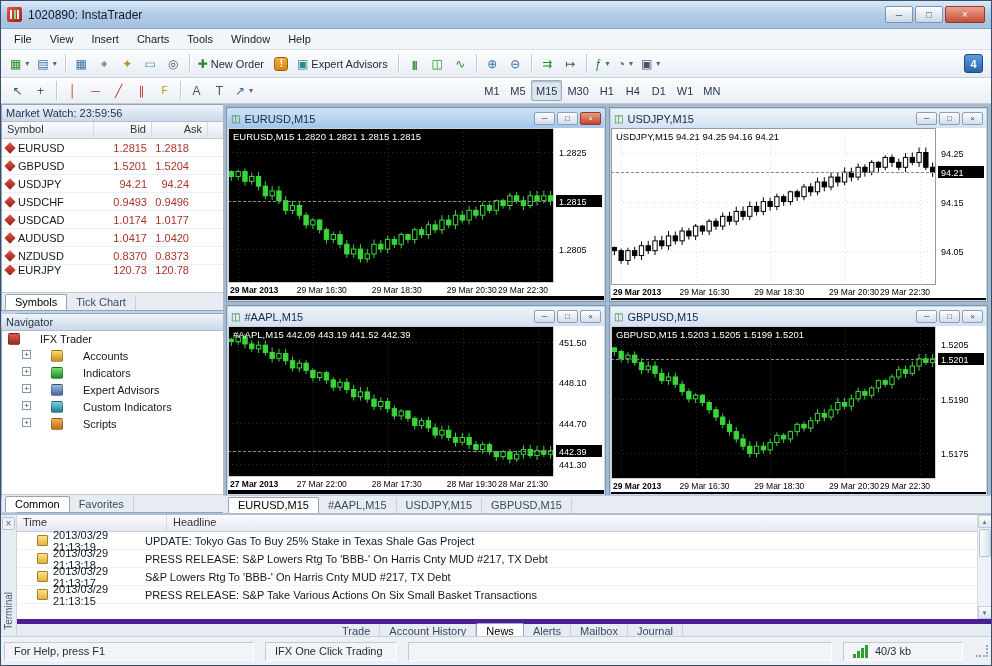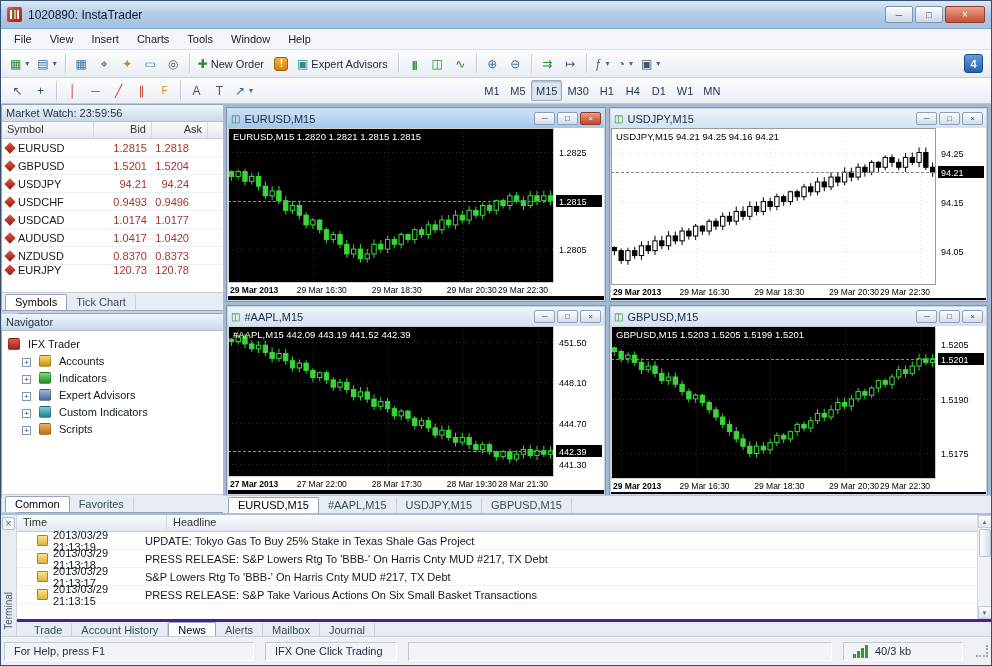--- a/index.html
+++ b/index.html
@@ -81,21 +81,21 @@
     background:linear-gradient(#fbfcfd,#dfe5ec); border:1px solid #c3cbd6; }
   .sarrow.bottom { margin-top:auto; }
   .sthumb { width:12px; height:28px; margin-top:1px; background:linear-gradient(90deg,#fdfdfe,#d8dfe8);
     border:1px solid #b7c1cf; border-radius:2px; }
   .panel-tabs { height:18px; flex:0 0 auto; background:#e7ecf3; border-top:1px solid #c6cdd7;
     display:flex; align-items:flex-end; padding-left:3px; }
   .ptab { padding:1px 9px 2px; color:#3a4a5e; border-right:1px solid #c9d0da; }
   .ptab.active { background:#fff; border:1px solid #93a5bb; border-bottom:none; border-radius:2px 2px 0 0; color:#000; }
   
   .nav-tree { flex:1; overflow:hidden; padding-top:2px; }
-  .tree-row { height:17px; display:flex; align-items:flex-end; gap:8px; padding-left:6px; color:#101820; }
+  .tree-row { height:17px; display:flex; align-items:flex-start; gap:20px; padding-left:6px; color:#101820; }
   .tree-row.child { padding-left:20px; }
   .expand { width:9px; height:9px; border:1px solid #8396ad; background:#fff; font-size:8px; line-height:7px;
     text-align:center; color:#33465c; flex:0 0 auto; }
   .nico { width:12px; height:12px; border-radius:2px; flex:0 0 auto; border:1px solid rgba(0,0,0,.25); }
   .ico-book { background:linear-gradient(#e05a4e,#9c271c); }
   .ico-accounts { background:linear-gradient(#ffd966,#c09020); }
   .ico-indicators { background:linear-gradient(#7ddc7d,#1f8c1f); }
   .ico-experts { background:linear-gradient(#9db8dc,#46699c); }
   .ico-custom { background:linear-gradient(#7dd0dc,#1f7c8c); }
   .ico-scripts { background:linear-gradient(#f0b060,#c07010); }
@@ -126,21 +126,21 @@
   .term-content { flex:1; display:flex; flex-direction:column; overflow:hidden; }
   .term-grid { position:relative; height:104px; flex:0 0 auto; overflow:hidden; }
   .term-header { height:17px; display:flex; background:linear-gradient(#fafbfd,#e4e9f0); border-bottom:1px solid #c5cdd8; color:#333; }
   .term-header span { padding:1px 6px; border-right:1px solid #d3dae3; }
   .th-time { width:150px; flex:0 0 auto; } .th-head { flex:1; }
   .term-row { height:18px; display:flex; align-items:center; border-bottom:1px solid #f0f2f5; }
   .term-row .t-time { width:128px; flex:0 0 auto; padding-left:20px; display:flex; align-items:center; gap:5px; color:#101820; }
   .term-row .t-head { flex:1; color:#101820; white-space:nowrap; overflow:hidden; }
   .news-ico { width:11px; height:11px; flex:0 0 auto; background:linear-gradient(#fbe489,#e3b23c); border:1px solid #a5802a;
     border-radius:1px; }
-  .term-tabs { height:20px; background:#e7ecf3; border-top:3px solid #4c1d95; display:flex; align-items:flex-end; padding-left:8px; }
+  .term-tabs { height:20px; background:#e7ecf3; border-top:5px solid #4c1d95; display:flex; align-items:flex-end; padding-left:8px;justify-content:center; }
   
   .statusbar { position:absolute; bottom:0; left:0; right:0; height:29px; background:#edf0f4;
     border-top:1px solid #c9cfd8; display:flex; align-items:center; padding:0 3px; gap:11px; }
   .sb-panel { height:19px; display:flex; align-items:center; padding:0 9px; color:#20303f;
     border:1px solid; border-color:#c3c9d1 #fff #fff #c3c9d1; background:#f2f4f7; }
   .sb-help { width:250px; } .sb-click { width:132px; } .sb-fill { flex:1; }
   .sb-net { width:120px; gap:7px; }
   .bars { display:flex; align-items:flex-end; gap:1px; height:13px; }
   .bars i { display:block; width:3px; background:#2e9e2e; }
   .bars i:nth-child(1){height:4px;} .bars i:nth-child(2){height:7px;}

